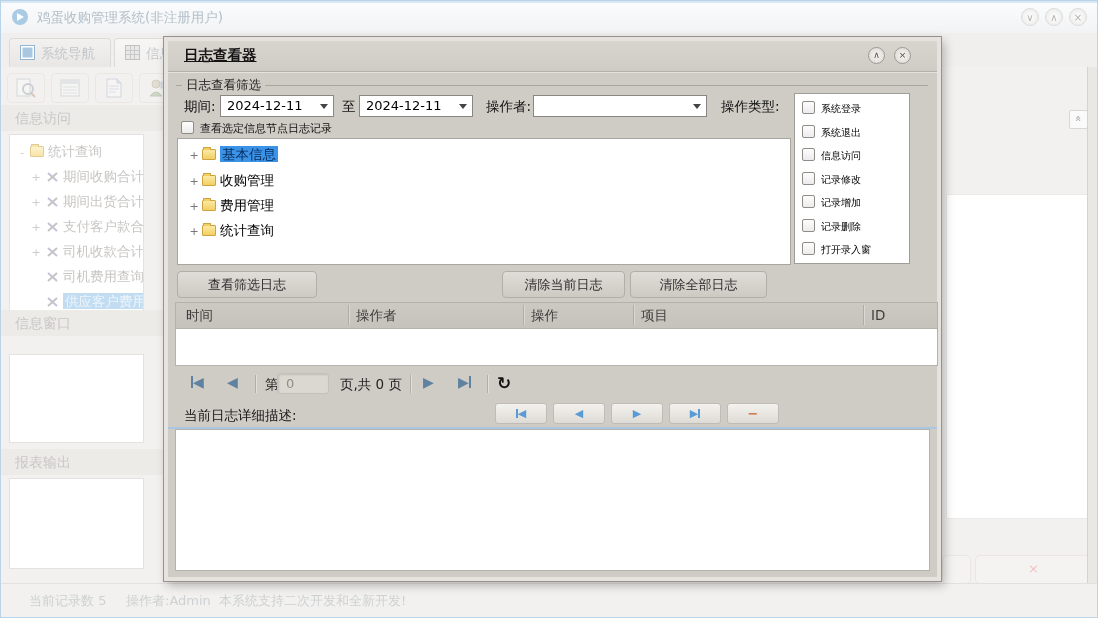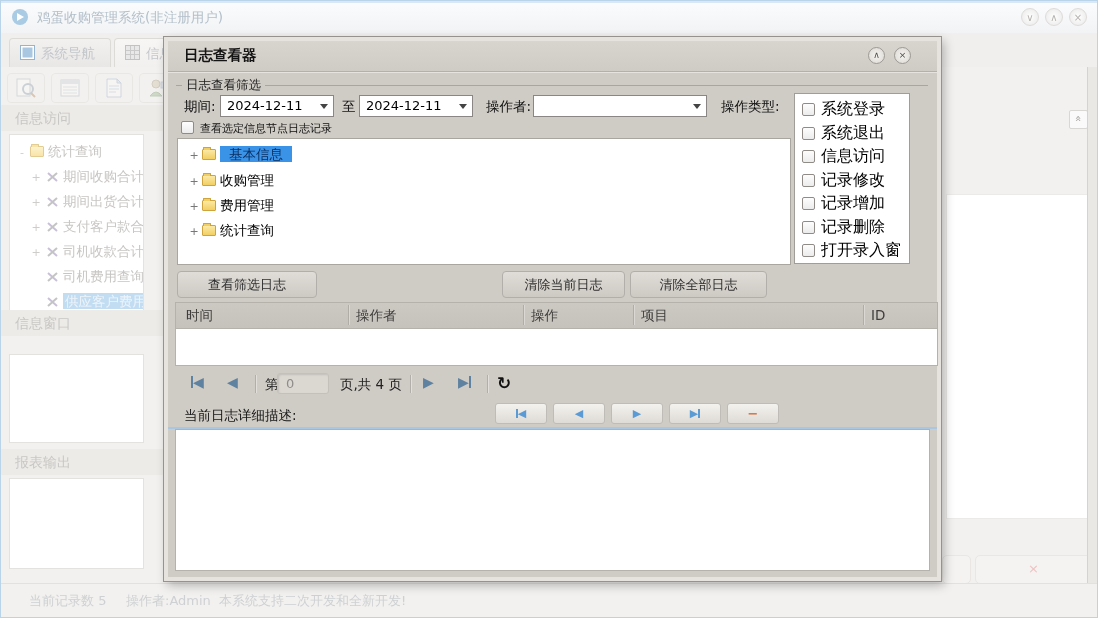--- a/index.html
+++ b/index.html
@@ -57,40 +57,40 @@
   .bg-white{position:absolute;background:#fff;border:1px solid #eceae8;}
   .bg-btn{position:absolute;height:27px;border-radius:5px;background:#f5f3f1;border:1px solid #e9e6e3;
     text-align:center;font-size:13px;color:#eec2c2;line-height:25px;}
   .vstrip{position:absolute;top:66px;bottom:33px;right:0;width:9px;background:#eae8e5;border-left:1px solid #d6d3cf;}
   
   .dialog{position:absolute;left:163px;top:36px;width:777px;height:544px;background:#cfcbc5;
     border:4px solid #e6e3df;outline:1px solid #96938f;box-shadow:3px 4px 10px rgba(0,0,0,.28);
     box-sizing:border-box;}
   .dlg-title{position:absolute;top:0;left:0;right:0;height:30px;
     background:linear-gradient(#d8d4ce,#cfcbc5);border-bottom:1px solid #b4b1ac;box-shadow:0 1px 0 #e6e3df;}
-  .dlg-title-text{position:absolute;left:16px;top:5px;font-size:14.5px;font-weight:bold;color:#141414;}
+  .dlg-title-text{position:absolute;left:16px;top:5px;font-size:14.5px;font-weight:bold;color:#141414;text-decoration:underline;}
   .dlg-cbtn{position:absolute;top:6px;width:17px;height:17px;border-radius:50%;
     background:radial-gradient(#f6f4f1,#dbd8d3);border:1px solid #9d9a95;color:#4f4d4a;
     font-size:9px;line-height:15px;text-align:center;box-sizing:border-box;}
   .groupbox{position:absolute;left:8px;top:44px;width:752px;height:214px;border-top:1px solid #a9a59f;}
   .legend{position:absolute;left:6px;top:-9px;background:#cfcbc5;padding:0 4px;font-size:12.5px;color:#1c1c1c;}
   .flabel{position:absolute;font-size:13.5px;color:#111;}
   .combo{position:absolute;height:22px;background:#fff;border:1px solid #898683;box-sizing:border-box;
     font-size:13px;color:#000;line-height:20px;padding-left:6px;}
   .combo .arr{position:absolute;right:5px;top:8px;width:0;height:0;
     border-left:4px solid transparent;border-right:4px solid transparent;border-top:5px solid #444;}
   .cklist{position:absolute;background:#fff;border:1px solid #a09d98;box-sizing:border-box;padding:5px 0 0 7px;}
-  .ckrow{height:23.5px;font-size:16px;color:#000;line-height:20px;white-space:nowrap;}
+  .ckrow{height:23.5px;font-size:10px;color:#000;line-height:20px;white-space:nowrap;}
   .ckbox{display:inline-block;width:13px;height:13px;background:linear-gradient(#fdfdfd,#ececec);
     border:1px solid #8f8c88;border-radius:2px;vertical-align:-2px;margin-right:6px;box-sizing:border-box;}
   .dlg-tree{position:absolute;left:9px;top:97px;width:614px;height:127px;background:#fff;
     border:1px solid #a9a59f;box-sizing:border-box;overflow:hidden;}
   .dtrow{position:absolute;left:10px;height:25px;font-size:13.5px;color:#000;line-height:25px;white-space:nowrap;}
   .dtrow .exp{display:inline-block;width:12px;font-size:11px;color:#777;text-align:center;}
-  .dsel{background:#3b93e8;color:#082f60;padding:0 9px;}
+  .dsel{background:#3b93e8;color:#082f60;padding:0 2px;}
   .dlg-btn{position:absolute;top:230px;height:27px;border-radius:4px;
     background:linear-gradient(#e0ddd8,#cdc9c3);border:1px solid #b2afaa;
     font-size:13px;color:#2e2e2e;text-align:center;line-height:25px;box-sizing:border-box;}
   .thead{position:absolute;left:7px;top:261px;width:763px;height:40px;
     background:linear-gradient(#ccc8c2,#c2beb8);border:1px solid #b5b1ab;box-sizing:border-box;}
   .thead span{position:absolute;top:4px;font-size:13.5px;color:#3f3e3c;}
   .tsep{position:absolute;top:2px;width:1px;height:20px;background:#b0aca6;box-shadow:1px 0 0 #dbd8d3;}
   .tbody{position:absolute;left:7px;top:287px;width:763px;height:38px;background:#fff;border:1px solid #b5b1ab;box-sizing:border-box;}
   .pager{position:absolute;left:7px;top:327px;width:763px;height:34px;font-size:13.5px;color:#222;}
   .pbtn{position:absolute;top:6px;font-size:14px;color:#5e82a0;display:flex;align-items:center;}
@@ -300,21 +300,21 @@
       <div class="pbtn" style="left:16px">
           <span class="bar"></span>
           <span>◀</span>
         </div>
       <div class="pbtn" style="left:52px">
           <span>◀</span>
         </div>
       <div class="pdiv" style="left:80px"></div>
       <span style="position:absolute;left:90px;top:8px">第</span>
       <input class="pinput" value="0" style="">
-      <span style="position:absolute;left:165px;top:8px">页,共 4 页</span>
+      <span style="position:absolute;left:165px;top:8px">页,共 0 页</span>
       <div class="pdiv" style="left:235px"></div>
       <div class="pbtn" style="left:248px">
           <span>▶</span>
         </div>
       <div class="pbtn" style="left:283px">
           <span>▶</span>
           <span class="bar"></span>
         </div>
       <div class="pdiv" style="left:312px"></div>
       <div class="refresh"><span>↻</span></div>

